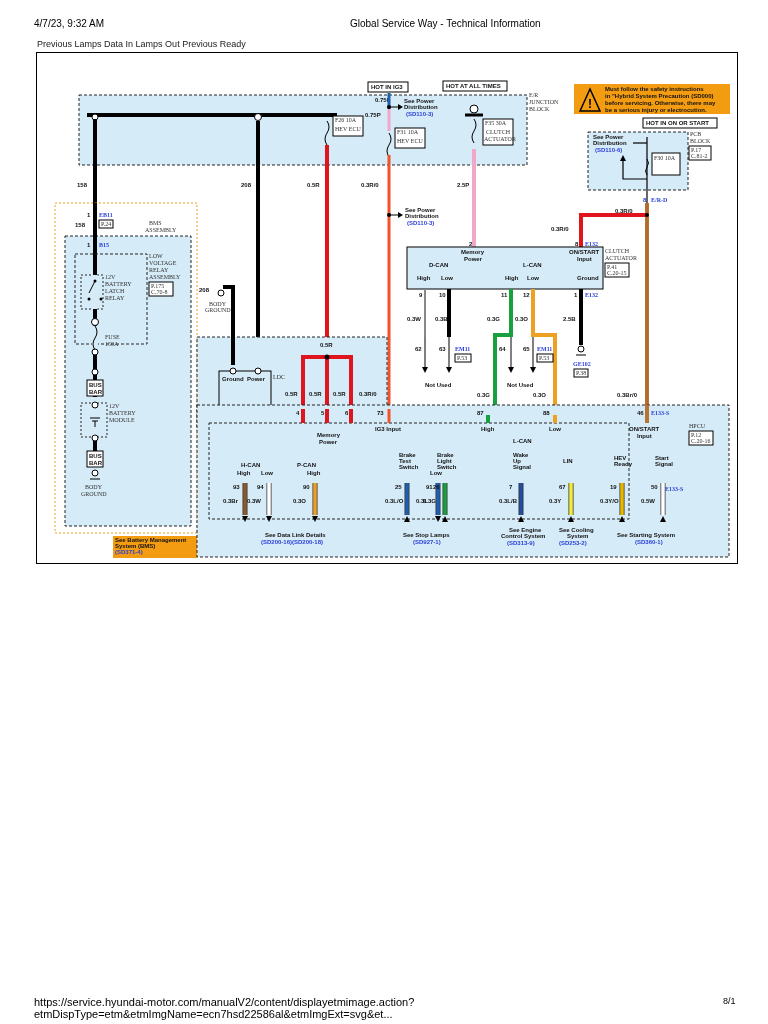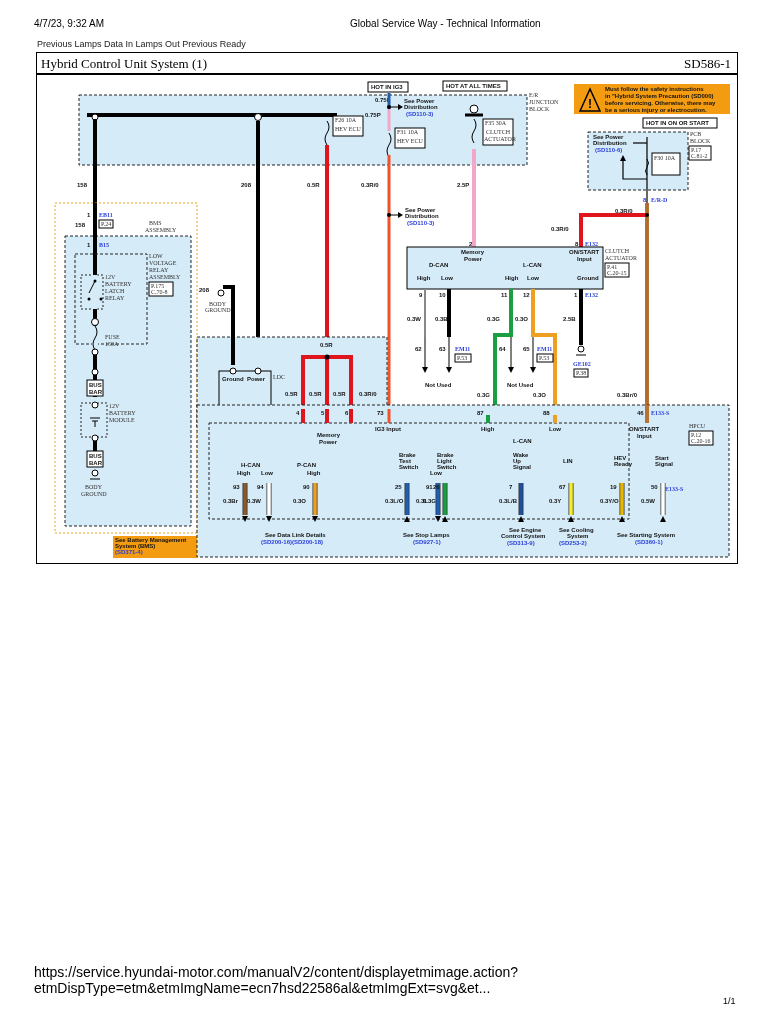--- a/index.html
+++ b/index.html
@@ -6,21 +6,21 @@
   body{width:768px;height:1024px;position:relative;overflow:hidden;font-family:"Liberation Sans",sans-serif;color:#000;}
   .hdr{position:absolute;top:18px;font-size:10px;}
   #hdr-date{left:34px;}
   #hdr-title{left:315px;margin-left:35px;}
   #nav{position:absolute;top:39px;left:37px;font-size:9px;color:#222;}
   #nav span{margin-right:0;cursor:pointer;}
   #frame{position:absolute;left:36px;top:52px;width:700px;height:510px;border:1px solid #000;}
   #titlebar{position:absolute;left:0;top:0;right:0;height:20px;border-bottom:2px solid #000;}
   #diag-title{position:absolute;left:4px;top:3px;font-family:"Liberation Serif",serif;font-size:13px;}
   #diag-code{position:absolute;right:6px;top:3px;font-family:"Liberation Serif",serif;font-size:13px;}
-  #footer-url{position:absolute;left:34px;top:964px;font-size:14px;color:#000;}
+  #footer-url{position:absolute;left:34px;top:996px;font-size:11px;color:#000;}
   #footer-page{position:absolute;left:723px;top:996px;font-size:9px;}
   svg text{font-family:"Liberation Sans",sans-serif;}
   .s{font-size:6px;font-weight:bold;fill:#111;}
   .ser{font-family:"Liberation Serif",serif !important;font-size:6px;fill:#333;}
   .blu{font-size:6px;font-weight:bold;fill:#2a3fd8;}
   .conn{font-family:"Liberation Serif",serif !important;font-size:6px;font-weight:bold;fill:#2a3fd8;}
 </style>
 </head>
 <body>
 
@@ -30,24 +30,20 @@
 <div id="nav">
   <span>Previous</span>
   <span>Lamps</span>
   <span>Data In</span>
   <span>Lamps Out</span>
   <span>Previous</span>
   <span>Ready</span>
 </div>
 
 <div id="frame">
-  <div id="titlebar">
-    <span id="diag-title">Hybrid Control Unit System (1)</span>
-    <span id="diag-code">SD586-1</span>
-  </div>
 
   <svg width="700" height="488" style="position:absolute;left:0;top:22px" xmlns="http://www.w3.org/2000/svg">
 
     <rect x="42" y="20" width="448" height="70" fill="#d6ebf8" stroke="#222" stroke-dasharray="3,2"></rect>
     <text class="ser" x="492" y="22">E/R</text>
     <text class="ser" x="492" y="29">JUNCTION</text>
     <text class="ser" x="492" y="36">BLOCK</text>
     <line x1="50" y1="40" x2="300" y2="40" stroke="#000" stroke-width="4"></line>
     <circle cx="58" cy="42" r="3" fill="#fff" stroke="#000"></circle>
     <circle cx="221" cy="42" r="3.5" fill="#fff" stroke="#000"></circle>
@@ -417,13 +413,13 @@
     <text class="s" x="522" y="457">See Cooling</text>
     <text class="s" x="530" y="463">System</text>
     <text class="blu" x="522" y="470">(SD253-2)</text>
     <text class="s" x="580" y="462">See Starting System</text>
     <text class="blu" x="598" y="469">(SD360-1)</text>
     <text class="conn" x="628" y="416">E133-S</text>
   </svg>
 </div>
 
 <div id="footer-url">https://service.hyundai-motor.com/manualV2/content/displayetmimage.action?etmDispType=etm&amp;etmImgName=ecn7hsd22586al&amp;etmImgExt=svg&amp;et...</div>
-<div id="footer-page">1/1</div>
+<div id="footer-page">8/1</div>
 
 </body></html>

